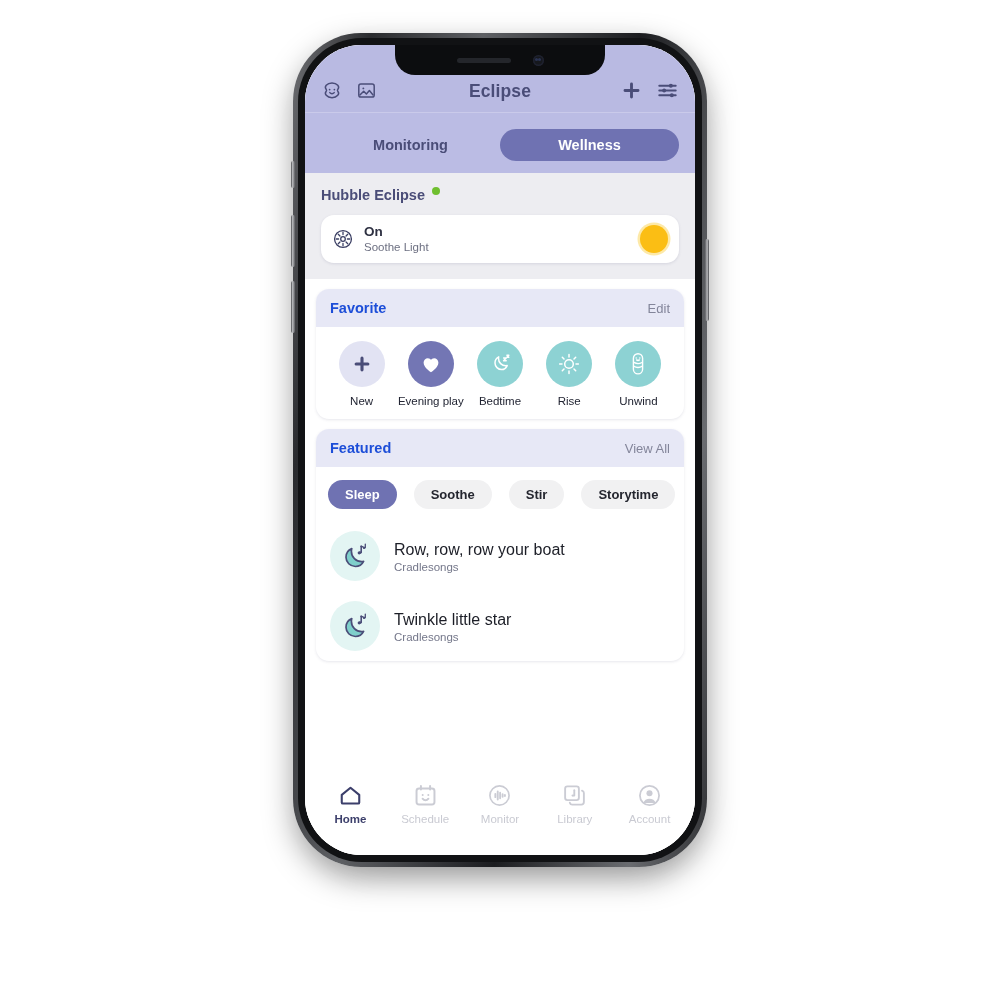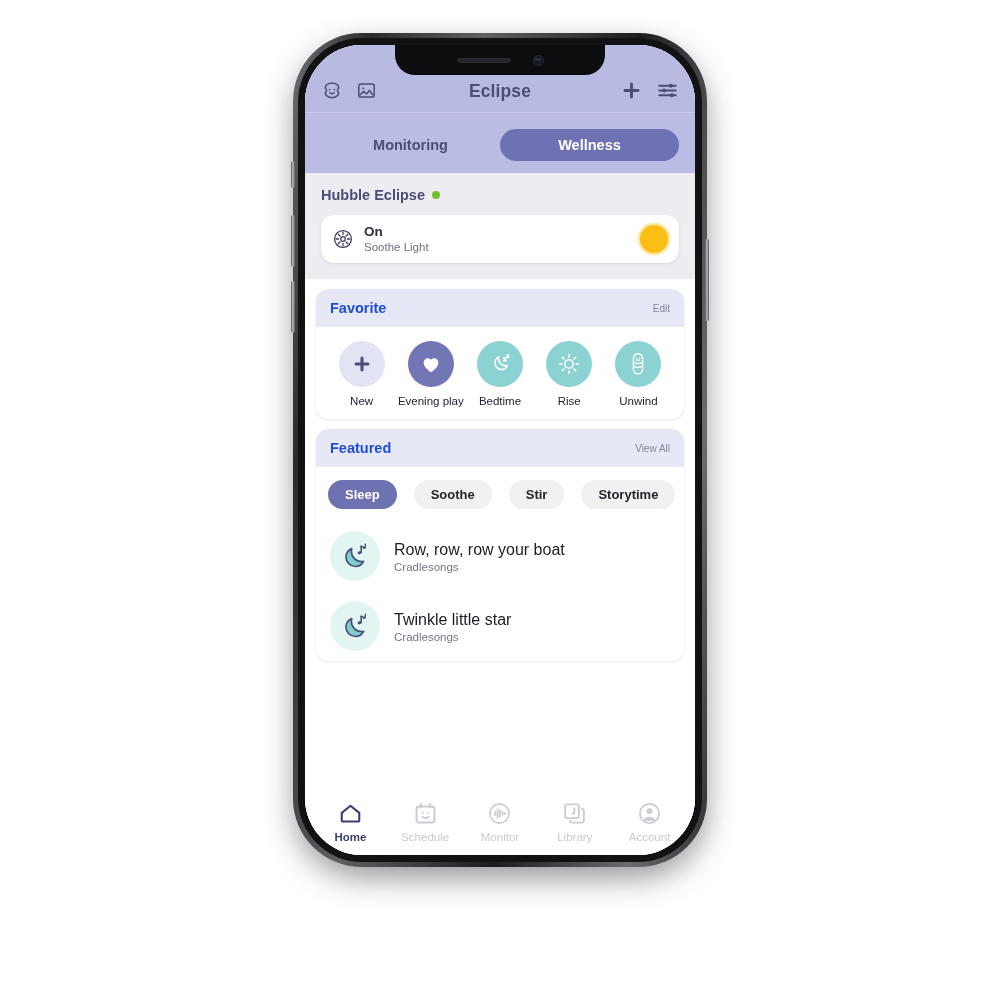--- a/index.html
+++ b/index.html
@@ -75,21 +75,21 @@
   }
   .seg{
     flex:1; text-align:center; font-size:14.5px; font-weight:700; color:#4A4D78;
     padding:8px 0; border-radius:16px;
   }
   .seg.active{ background:#6F72B2; color:#ffffff; }
 
   .scroll{ flex:1; overflow:hidden; background:#fff; position:relative; }
 
   .device-sec{ background:#EDEDF1; padding:14px 16px 16px; }
-  .device-title{ font-size:14.5px; font-weight:700; color:#4A4D78; display:flex; align-items:center; gap:7px; }
+  .device-title{ font-size:14.5px; font-weight:700; color:#4A4D78; display:flex; gap:7px; }
   .dot{ width:8px; height:8px; border-radius:50%; background:#6FBF2F; }
 
   .device-cards{ display:flex; gap:11px; margin-top:12px; }
   .card{
     background:#fff; border-radius:13px; box-shadow:0 1px 3px rgba(70,70,110,.14);
     display:flex; align-items:center;
   }
   .card-light{ flex:1; padding:9px 11px; gap:10px; }
   .lt-txt{ flex:1; line-height:1.22; }
   .lt-state{ font-size:13.5px; font-weight:700; color:#2E3142; }
@@ -97,21 +97,21 @@
   .swatch{ width:28px; height:28px; border-radius:50%; background:#FBBE14; box-shadow:0 0 0 2.5px #FDE9A8; }
   .card-standby{ width:133px; padding:9px 10px; gap:9px; justify-content:center; }
   .sb-label{ font-size:13.5px; font-weight:700; color:#3A3E63; }
 
   .panel{ margin:10px 11px 0; border-radius:13px; overflow:hidden; background:#fff;
           box-shadow:0 1px 3px rgba(70,70,110,.13); }
   .panel-head{
     background:#E7E8F6; padding:11px 14px; display:flex; align-items:center; justify-content:space-between;
   }
   .panel-title{ font-size:14.5px; font-weight:700; color:#1d4ed8; }
-  .panel-action{ font-size:10px; color:#83859A; }
+  .panel-action{ font-size:13px; color:#83859A; }
 
   .fav-row{ display:flex; padding:14px 12px 12px; gap:2px; }
   .fav{ flex:1; display:flex; flex-direction:column; align-items:center; gap:8px; }
   .fav-circle{ width:46px; height:46px; border-radius:50%; display:flex; align-items:center; justify-content:center; }
   .c-new{ background:#E2E3F3; }
   .c-heart{ background:#7376B4; }
   .c-teal{ background:#8DD2D3; }
   .fav-label{ font-size:11.5px; color:#222533; font-weight:400; }
 
   .chips{ display:flex; gap:17px; padding:13px 12px 12px; }
@@ -120,21 +120,21 @@
     font-size:13px; font-weight:700; white-space:nowrap;
   }
   .chip.active{ background:#6F72B2; color:#fff; }
 
   .song{ display:flex; align-items:center; gap:14px; padding:10px 14px; }
   .song-ico{ width:50px; height:50px; border-radius:50%; background:#E3F5F3; display:flex; align-items:center; justify-content:center; }
   .song-title{ font-size:16px; color:#1C1E27; line-height:1.25; }
   .song-sub{ font-size:11.5px; color:#74778A; margin-top:1px; }
 
   .tabbar{
-    flex:none; background:#fff; display:flex; padding:9px 8px 12px;
+    flex:none; background:#fff; display:flex; padding:9px 8px 30px;
     box-shadow:0 -1px 4px rgba(0,0,0,.05);
   }
   .tab{ flex:1; display:flex; flex-direction:column; align-items:center; gap:5px; }
   .tab-label{ font-size:11.5px; color:#C9CAD2; }
   .tab.active .tab-label{ color:#3C3F6B; font-weight:700; }
   .tab .ic{ color:#CBCCD4; display:flex; }
   .tab.active .ic{ color:#3C3F6B; }
 </style>
 </head>
 <body>

